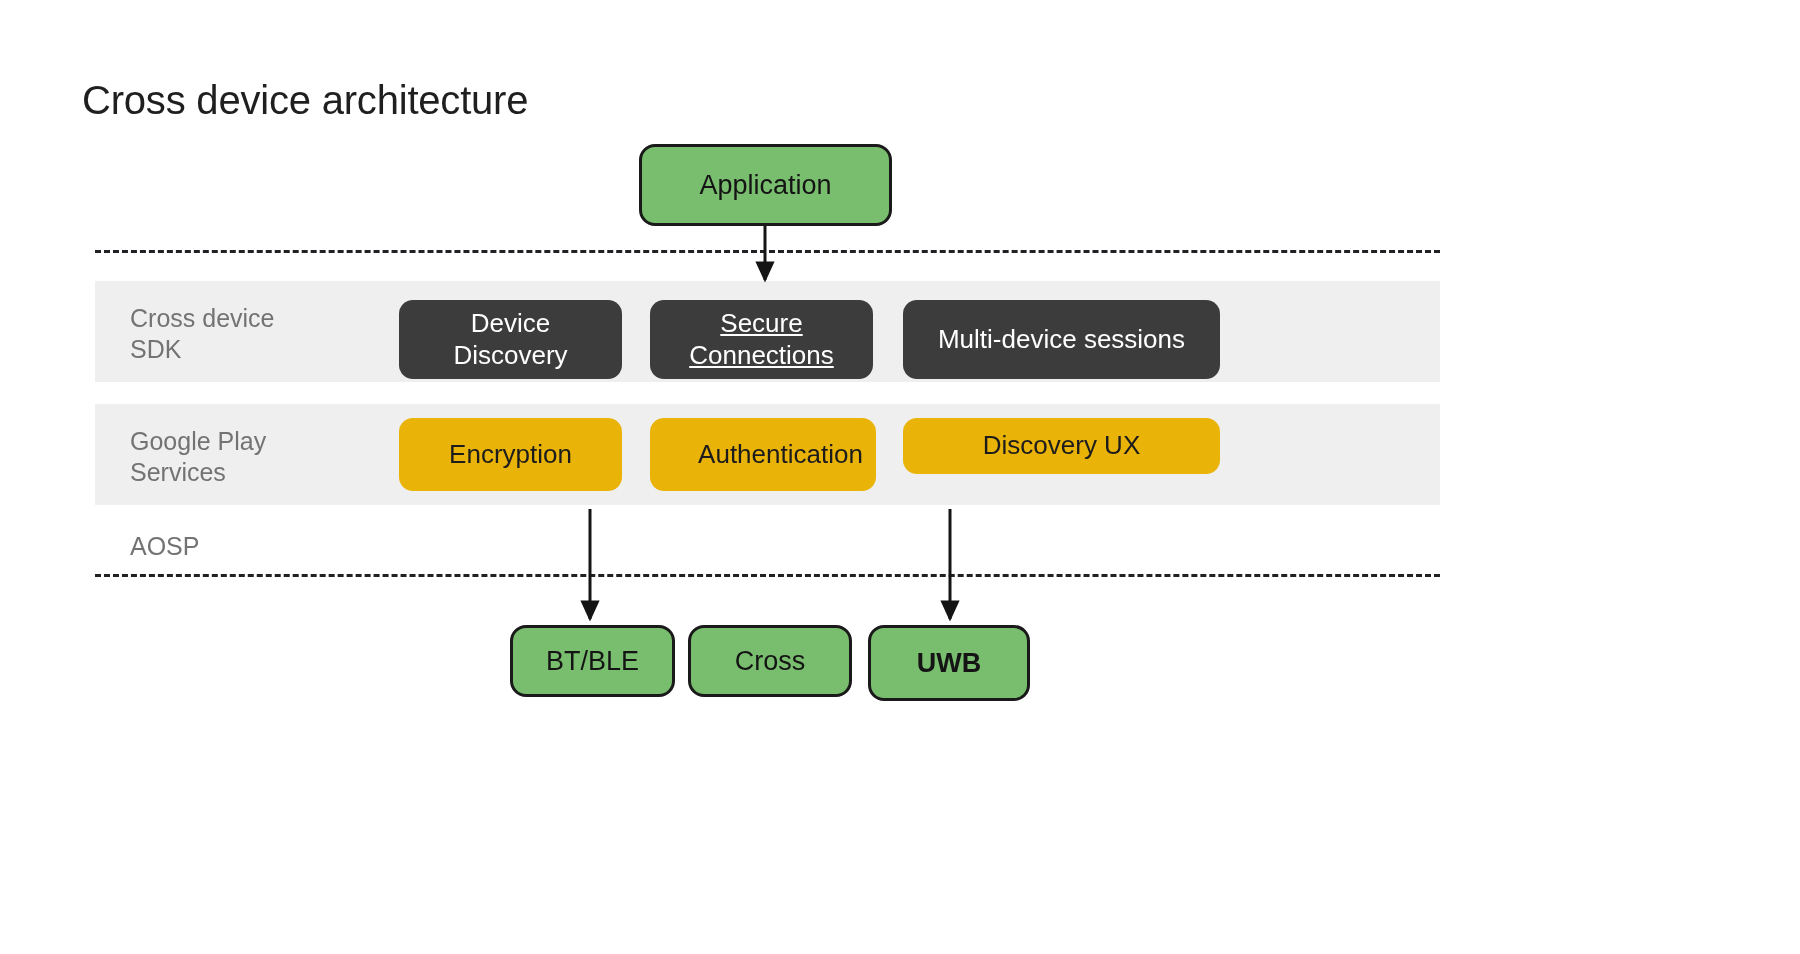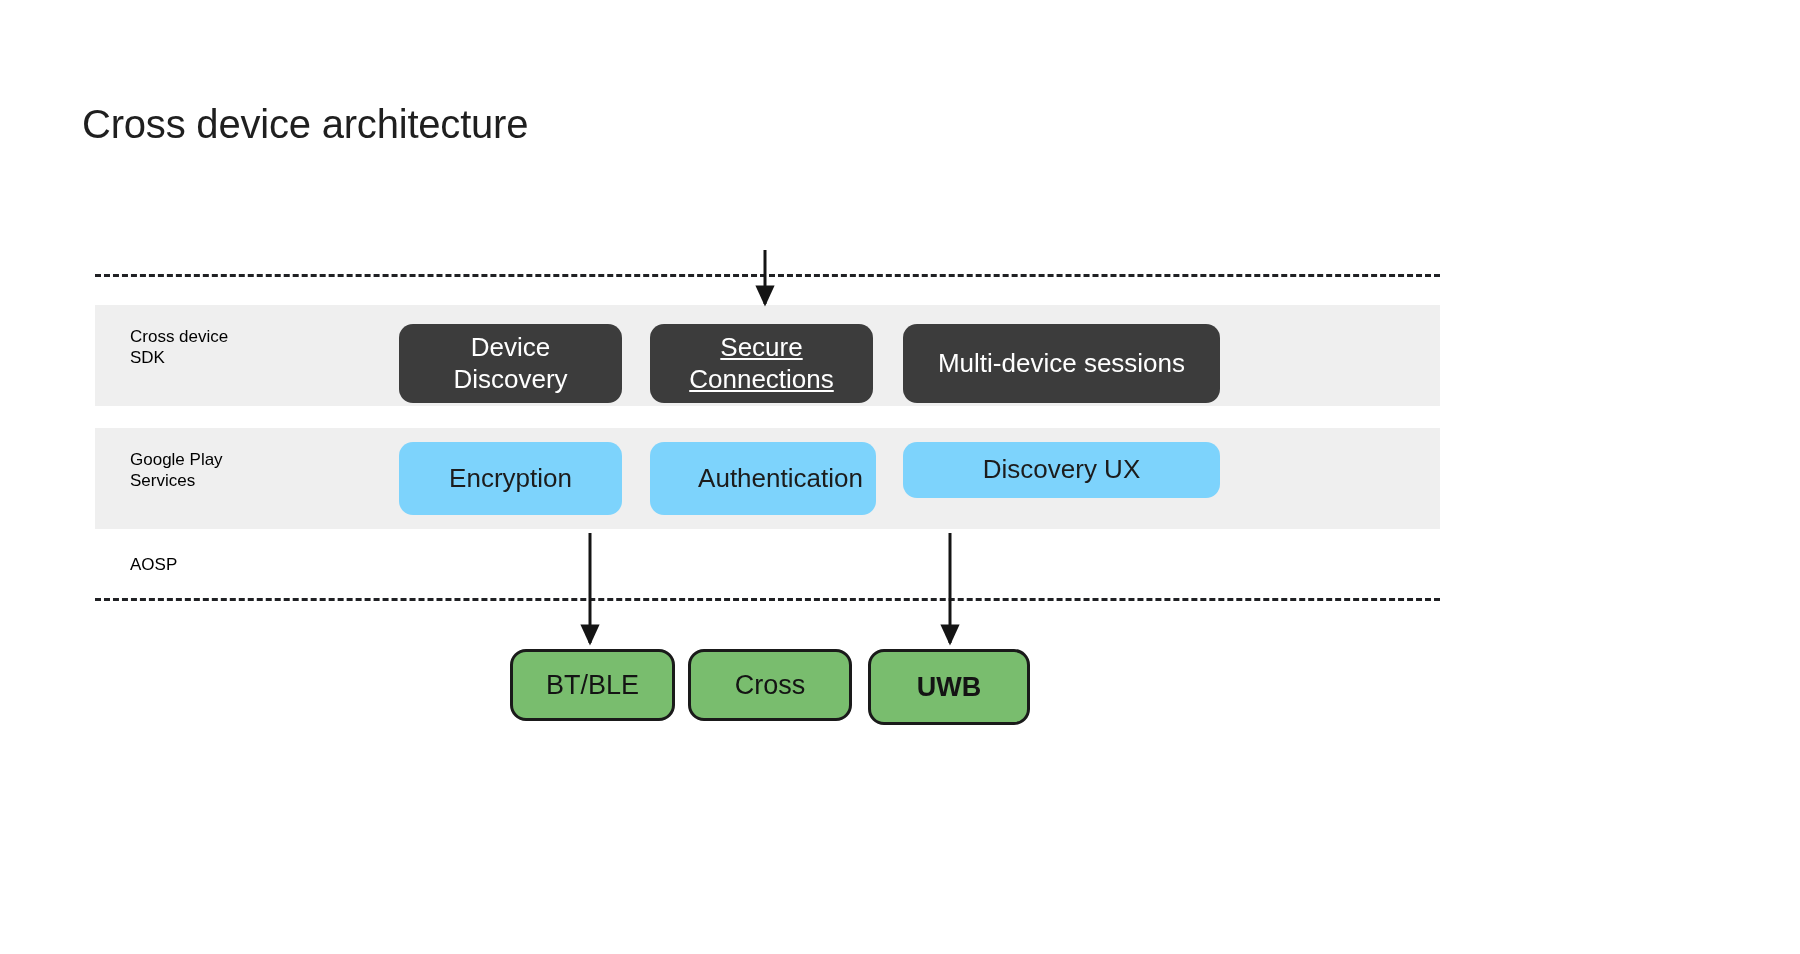--- a/index.html
+++ b/index.html
@@ -12,21 +12,20 @@
     height: 954px;
     font-family: "Liberation Sans", sans-serif;
     color: #202124;
     overflow: hidden;
     position: relative;
   }
 
   #diagram {
     position: absolute;
     inset: 0;
-    margin-top: 24px;
   }
 
   
   .title {
     position: absolute;
     left: 82px;
     top: 78px;
     font-size: 40px;
     font-weight: 400;
     letter-spacing: -0.2px;
@@ -56,38 +55,38 @@
 
   .node.dark {
     background: #3c3c3c;
     border: none;
     border-radius: 14px;
     color: #ffffff;
     font-size: 26px;
   }
 
   .node.amber {
-    background: #7dd3fc;
+    background: #eab308;
     border: none;
     border-radius: 14px;
     color: #1c1c1c;
     font-size: 26px;
   }
 
   
   .band {
     position: absolute;
     background: #efefef;
   }
 
   .band-label {
     position: absolute;
-    font-size: 17px;
+    font-size: 25px;
     line-height: 1.22;
-    color: #000000;
+    color: #737373;
     white-space: pre-line;
   }
 
   
   .dashed-rule {
     position: absolute;
     height: 0;
     border-top: 3px dashed #202124;
   }
 
@@ -101,20 +100,21 @@
     pointer-events: none;
   }
 </style>
 </head>
 <body>
 
 <div id="diagram">
 
   <div class="title">Cross device architecture</div>
 
+  <div class="node green" style="left:639px; top:144px; width:253px; height:82px;">Application</div>
 
   <div class="dashed-rule" style="left:95px; top:250px; width:1345px;"></div>
 
   <div class="band" style="left:95px; top:281px; width:1345px; height:101px;"></div>
   <div class="band-label" style="left:130px; top:303px; width:250px;">Cross device
 SDK</div>
 
   <div class="node dark" style="left:399px; top:300px; width:223px; height:79px;">Device
 Discovery</div>
   <div class="node dark" style="left:650px; top:300px; width:223px; height:79px;text-decoration:underline;">Secure

